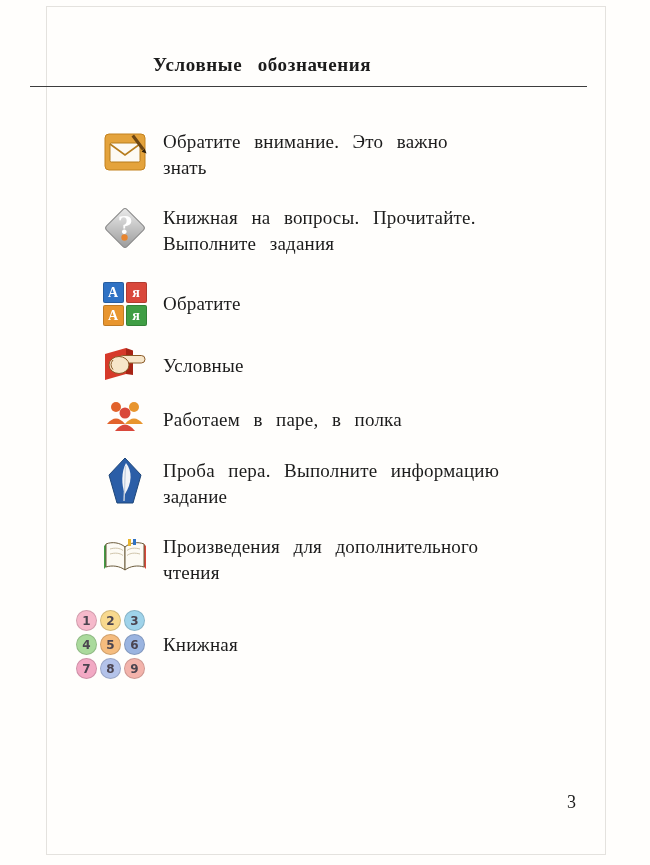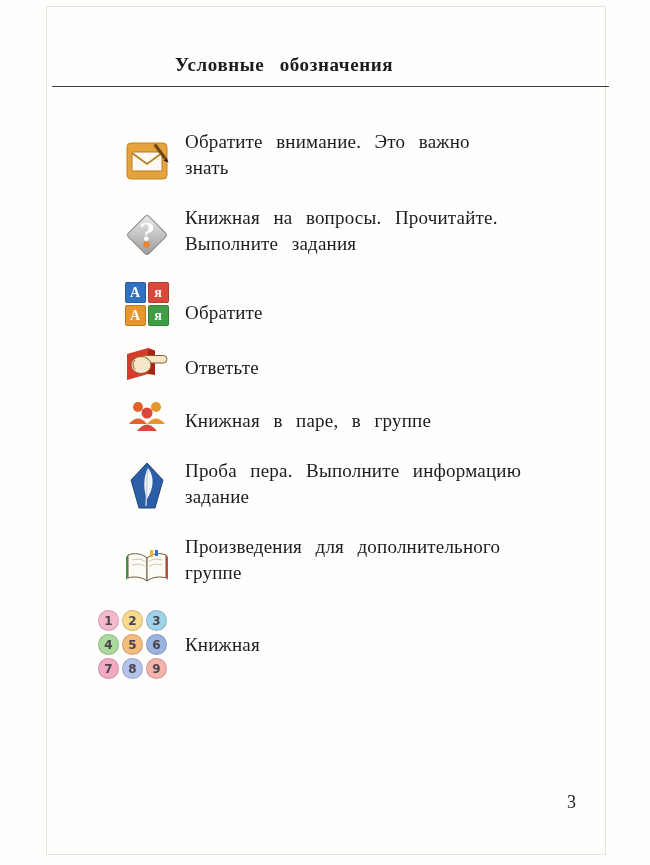--- a/index.html
+++ b/index.html
@@ -9,33 +9,33 @@
     background:#fffefc;
     font-family:"Liberation Serif","DejaVu Serif",serif;
     color:#1c1c1c;
     overflow:hidden;
   }
   .frame{
     position:absolute;left:46px;top:6px;width:558px;bottom:10px;
     border:1px solid #e4e2de;
     pointer-events:none;
   }
-  .content{position:absolute;left:52px;top:0;width:557px;}
+  .content{position:absolute;left:30px;top:0;width:557px;}
   .page-title{
     margin:54px 0 0 123px;
     font-size:19px;font-weight:bold;
     letter-spacing:0.6px;word-spacing:10px;
   }
   .title-rule{
     margin-top:10px;height:0;
     border-top:1.6px solid #3d3d3d;
   }
   .legend{margin-top:42px;}
   .legend-row{
-    display:flex;align-items:flex-end;
+    display:flex;align-items:center;
     padding-left:56px;margin-bottom:24px;
   }
   .icon-cell{
     width:77px;flex:0 0 77px;
     display:flex;justify-content:center;
     margin-top:-7px;
   }
   .legend-text{
     flex:1;max-width:400px;
     font-size:19px;line-height:26px;
@@ -129,36 +129,36 @@
       <div class="legend-row">
         <div class="icon-cell">
           <svg width="46" height="38" viewBox="0 0 46 38">
             <path d="M3 11 L24 5 L24 31 L3 37 Z" fill="#d63a2a"></path>
             <path d="M24 5 L31 7.5 L31 32 L24 31 Z" fill="#a82415"></path>
             <rect x="17" y="12.5" width="26" height="7.5" rx="3.7" fill="#f7e6c9" stroke="#8a5a28"></rect>
             <ellipse cx="17" cy="22" rx="10" ry="8.5" fill="#f7e6c9" stroke="#8a5a28"></ellipse>
             <path d="M11 17 q-4 4.5 0 9.5" stroke="#8a5a28" fill="none"></path>
           </svg>
         </div>
-        <div class="legend-text">Ответьте</div>
+        <div class="legend-text">Условные</div>
       </div>
 
 
       <div class="legend-row">
         <div class="icon-cell">
           <svg width="44" height="36" viewBox="0 0 44 36">
             <circle cx="13" cy="9" r="5" fill="#e2622b"></circle>
             <path d="M4 26 q9 -11 18 0 z" fill="#e2622b"></path>
             <circle cx="31" cy="9" r="5" fill="#e8952e"></circle>
             <path d="M22 26 q9 -11 18 0 z" fill="#e8952e"></path>
             <circle cx="22" cy="15" r="5.5" fill="#d9483b"></circle>
             <path d="M12 33 q10 -13 20 0 z" fill="#d9483b"></path>
           </svg>
         </div>
-        <div class="legend-text">Книжная в паре, в группе</div>
+        <div class="legend-text">Работаем в паре, в полка</div>
       </div>
 
       <div class="legend-row">
         <div class="icon-cell">
           <svg width="40" height="48" viewBox="0 0 40 48">
             <path d="M20 1 L36 18 L28 46 L12 46 L4 18 Z" fill="#2b5ea7" stroke="#1e4679"></path>
             <path d="M21 6 C27.5 14 27 26 20 37 C16 27.5 16.5 14.5 21 6 Z" fill="#f2f4f8"></path>
             <line x1="20.5" y1="9" x2="19" y2="44" stroke="#c8d2e0" stroke-width="1.4"></line>
           </svg>
         </div>
@@ -175,21 +175,21 @@
             <path d="M23 8 C28 3.5 36 2.5 42 5 L42 28 C36 26 28 27 23 31 Z" fill="#fdfbf5" stroke="#6a5a3a"></path>
             <path d="M8 10 C13 8.5 18 9 21 11.5" stroke="#cfc4aa" fill="none"></path>
             <path d="M8 15 C13 13.5 18 14 21 16.5" stroke="#cfc4aa" fill="none"></path>
             <path d="M25 11.5 C28 9 33 8.5 38 10" stroke="#cfc4aa" fill="none"></path>
             <path d="M25 16.5 C28 14 33 13.5 38 15" stroke="#cfc4aa" fill="none"></path>
             <rect x="26" y="0" width="3" height="7" fill="#e8b52e"></rect>
             <rect x="31" y="0" width="3" height="6" fill="#2f72c4"></rect>
           </svg>
         </div>
         <div class="legend-text">Произведения для дополнительного
-группе</div>
+чтения</div>
       </div>
 
 
       <div class="legend-row row-memo">
         <div class="icon-cell">
           <div class="memo-grid">
             <span class="memo-circle" style="background-color: rgb(246, 185, 203);">1</span>
             <span class="memo-circle" style="background-color: rgb(248, 217, 142);">2</span>
             <span class="memo-circle" style="background-color: rgb(159, 211, 234);">3</span>
             <span class="memo-circle" style="background-color: rgb(170, 218, 156);">4</span>

